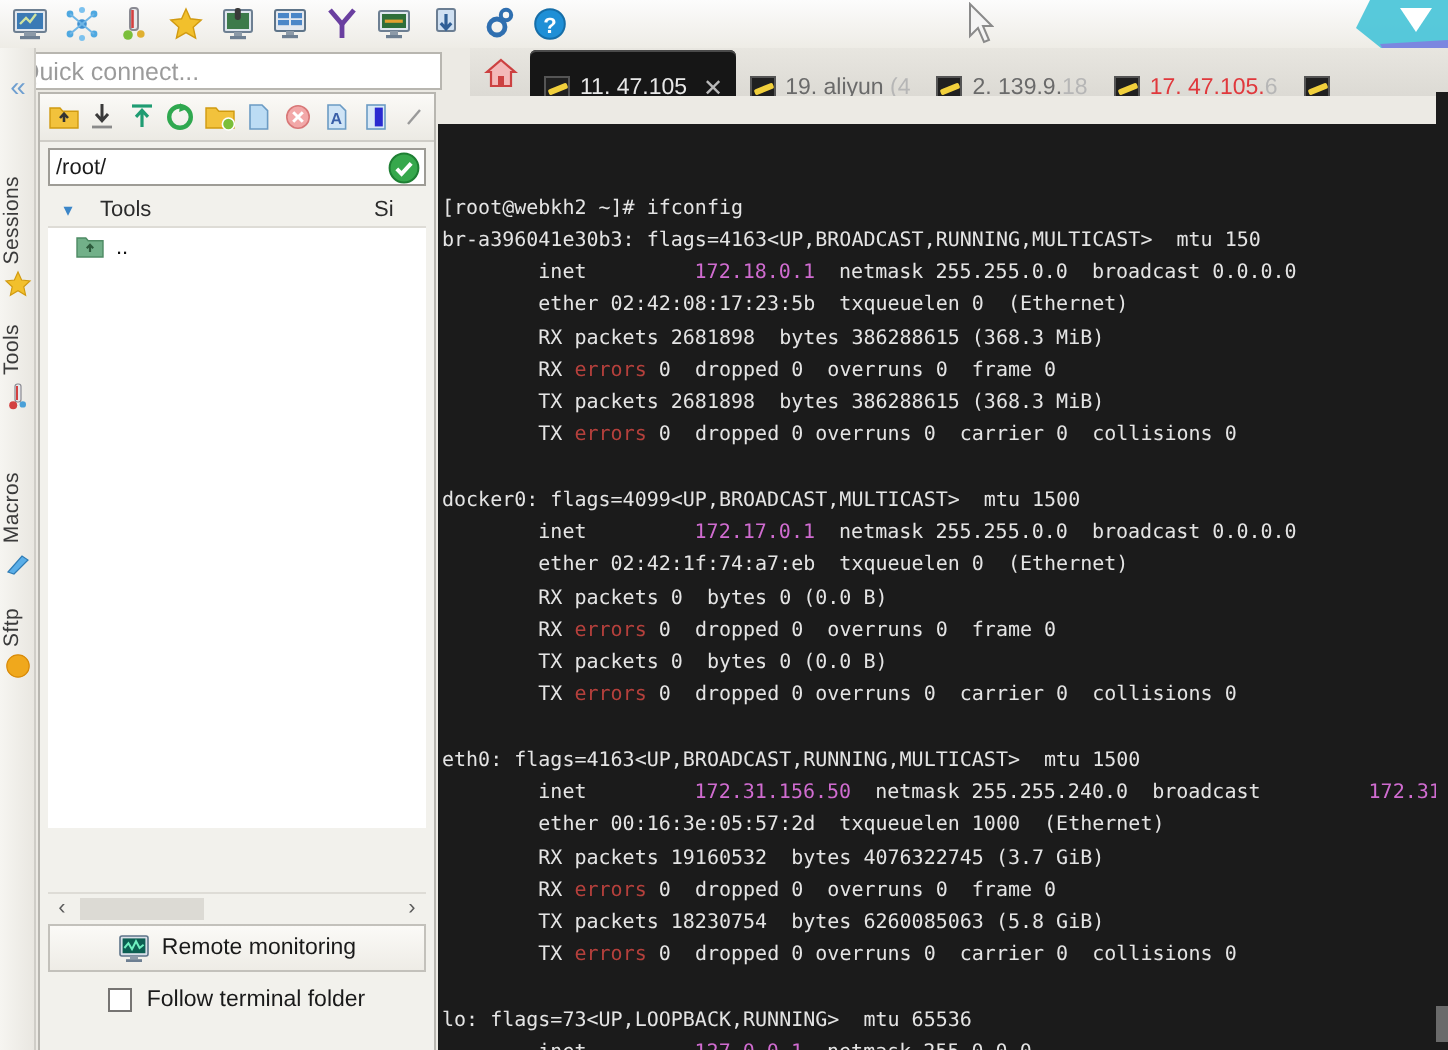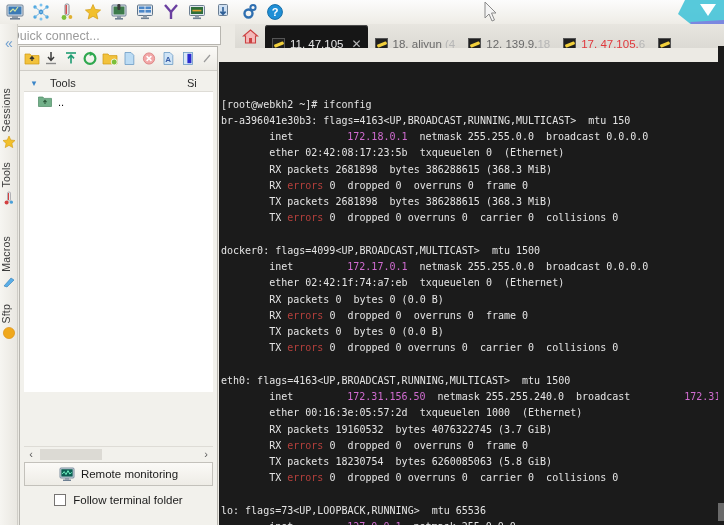--- a/index.html
+++ b/index.html
@@ -386,26 +386,26 @@
     </div>
 
     <div class="tab active">
       <span class="tab-ico"></span>
       <span class="tab-label">11. 47.105</span>
       <span class="tab-close">✕</span>
     </div>
 
     <div class="tab t-dim">
       <span class="tab-ico"></span>
-      <span class="tab-label"><span>18. aliyun </span><span class="dim">(4</span></span>
+      <span class="tab-label"><span>19. aliyun </span><span class="dim">(4</span></span>
     </div>
 
     <div class="tab t-dim">
       <span class="tab-ico"></span>
-      <span class="tab-label"><span>12. 139.9.</span><span class="dim">18</span></span>
+      <span class="tab-label"><span>2. 139.9.</span><span class="dim">18</span></span>
     </div>
 
     <div class="tab t-red">
       <span class="tab-ico"></span>
       <span class="tab-label"><span>17. 47.105.</span><span class="dim">6</span></span>
     </div>
 
     <div class="tab t-dim" style="padding-right:0">
       <span class="tab-ico"></span>
     </div>
@@ -514,20 +514,29 @@
           <rect x="7.4" y="2.8" width="4" height="9.4" fill="#2a2ad0"></rect>
         </svg>
       </div>
       <div class="sftp-btn">
         <svg width="12" height="15" viewBox="0 0 12 15">
           <path d="M3 11 L9 4" stroke="#9a9a9a" stroke-width="1.2"></path>
         </svg>
       </div>
     </div>
 
+    <div id="path-row">
+      <span id="path-value">/root/</span>
+      <span id="path-ok">
+        <svg width="16" height="16" viewBox="0 0 16 16">
+          <circle cx="8" cy="8" r="7.2" fill="#36a84c" stroke="#1e7f33"></circle>
+          <path d="M4.4 8.4 l2.4 2.5 l4.8 -5.2" stroke="#ffffff" stroke-width="2" fill="none"></path>
+        </svg>
+      </span>
+    </div>
 
     <div id="file-header">
       <div id="sort-caret">▾</div>
       <div id="col-name">Tools</div>
       <div id="col-size">Si</div>
     </div>
 
     <div id="file-list">
       <div class="file-row">
         <span style="margin-right:6px;display:flex">

